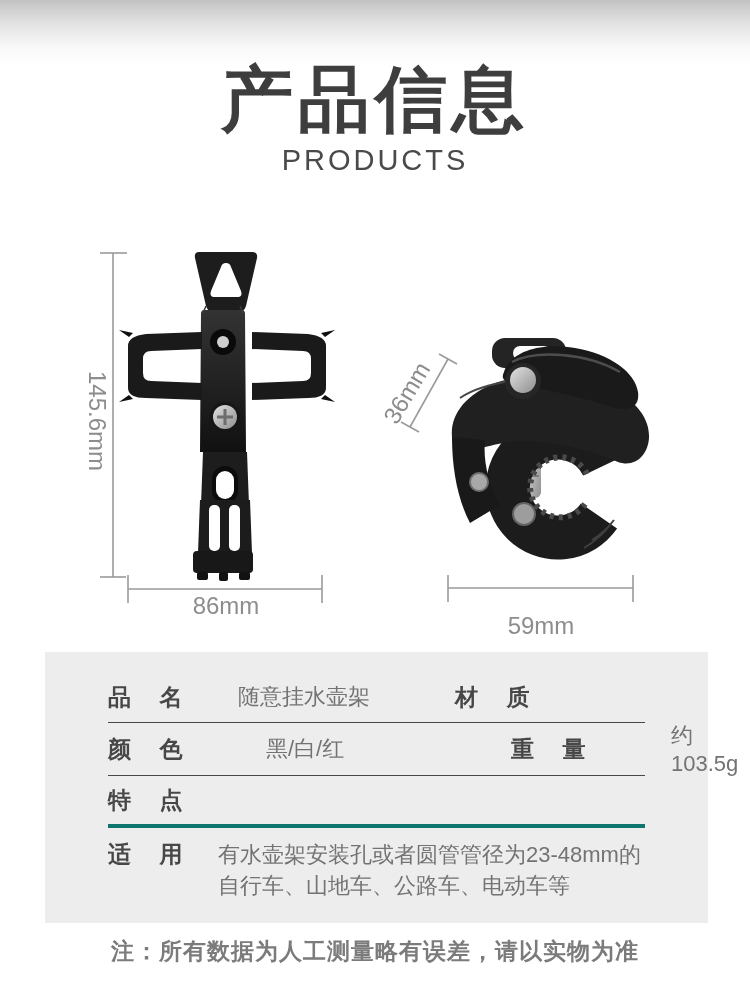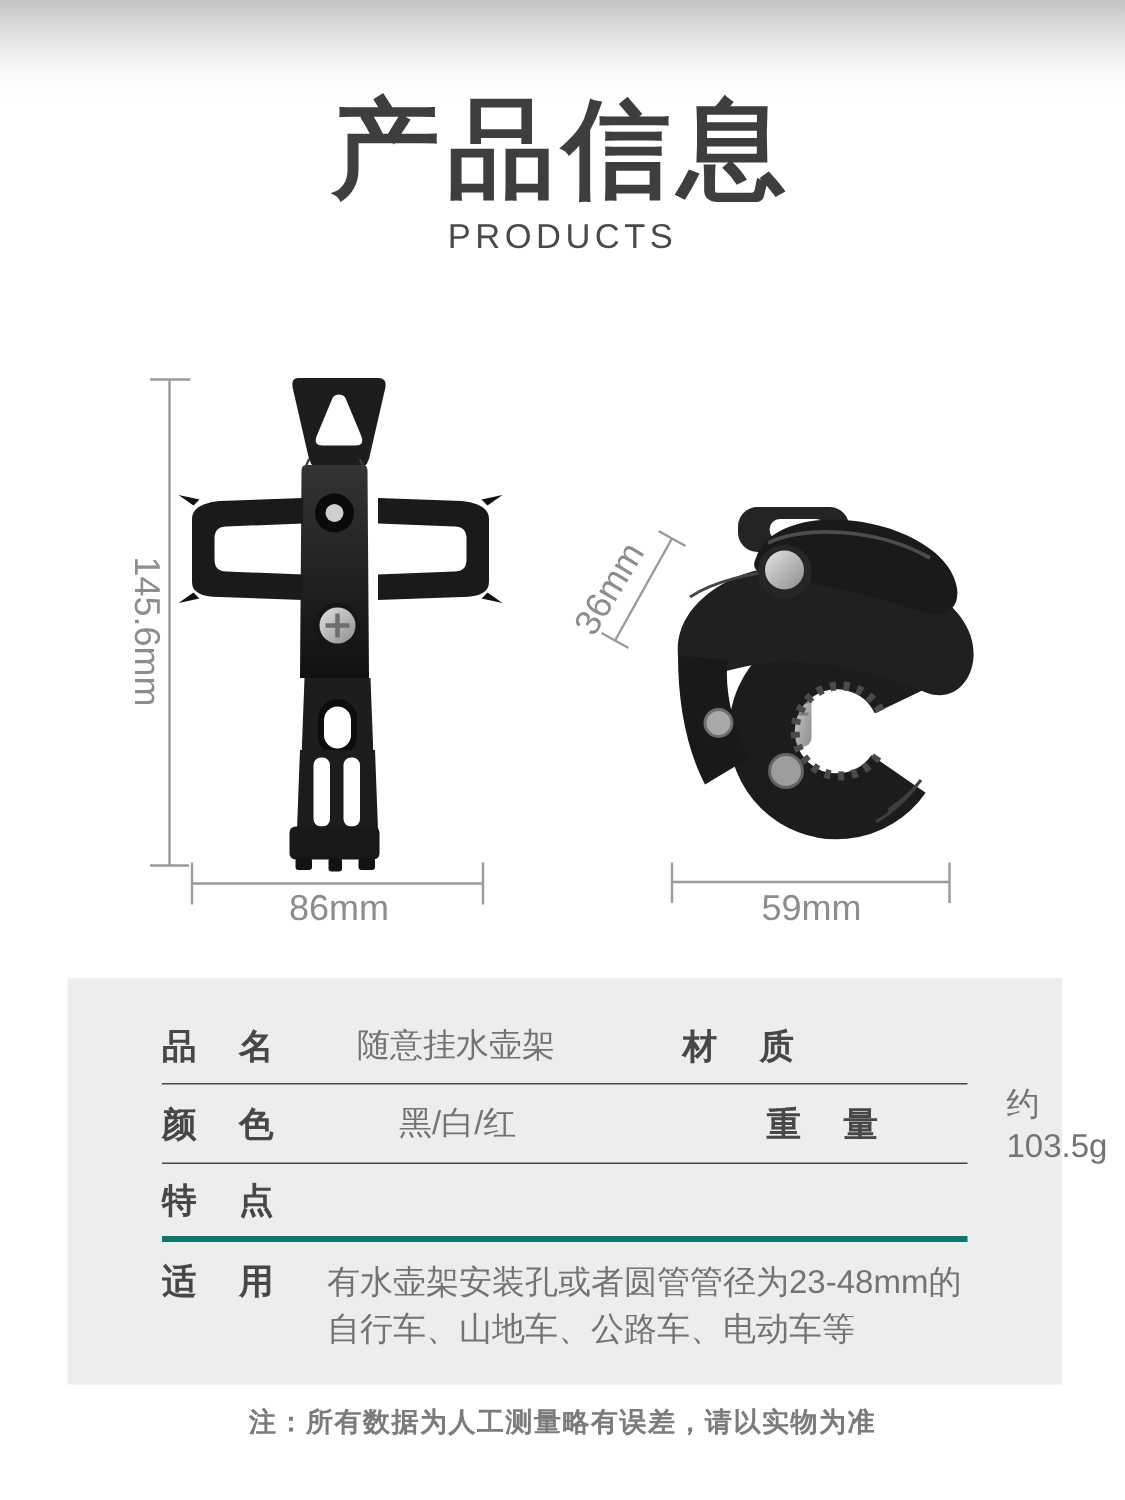--- a/index.html
+++ b/index.html
@@ -11,36 +11,36 @@
   .header-bg{
     position:absolute;left:0;top:0;width:750px;height:248px;
     background:linear-gradient(180deg,#c2c2c2 0%,#d4d4d4 5%,#e9e9e9 12%,#fafafa 20%,#ffffff 27%);
   }
   .title{
     position:absolute;left:0;top:52px;width:750px;text-align:center;
     font-size:72px;font-weight:800;letter-spacing:5px;color:#3e3e3e;
   }
   .subtitle{
     position:absolute;left:0;top:144px;width:750px;text-align:center;
-    font-size:23px;font-weight:300;letter-spacing:3px;color:#4a4a4a;
+    font-size:29px;font-weight:300;letter-spacing:3px;color:#4a4a4a;
   }
   .figure-area{position:absolute;left:0;top:240px;width:750px;height:390px;}
   .dim-label{
     position:absolute;color:#8d8d8d;font-size:24px;text-align:center;
     font-weight:400;white-space:nowrap;
   }
   .dim-v{left:37px;top:407px;width:120px;transform:rotate(90deg);}
   .dim-w1{left:176px;top:592px;width:100px;}
   .dim-d{left:365px;top:379px;width:84px;transform:rotate(-59deg);}
   .dim-w2{left:491px;top:593px;width:100px;}
   
   .figure-area .dim-v{top:167px;}
   .figure-area .dim-w1{top:352px;}
   .figure-area .dim-d{top:139px;}
-  .figure-area .dim-w2{top:352px;}
+  .figure-area .dim-w2{top:372px;}
 
   .spec-card{
     position:absolute;left:45px;top:652px;width:663px;height:271px;
     background:#ededed;box-sizing:border-box;
     padding:20px 63px 0 63px;
   }
   .spec-row{display:flex;align-items:center;font-size:22px;}
   .spec-row.r1{height:50px;border-bottom:1px solid #474747;gap:20px;}
   .spec-row.r2{height:52px;border-bottom:1px solid #474747;gap:48px;}
   .spec-row.r3{height:48px;border-bottom:4px solid #0f766e;}
@@ -49,21 +49,21 @@
     width:110px;flex:0 0 110px;font-weight:700;color:#474747;
     font-size:23px;word-spacing:22px;white-space:nowrap;
   }
   .v{color:#737373;}
   .v1{width:197px;flex:0 0 197px;}
   .k2{width:112px;flex:0 0 112px;}
   .v2{flex:1;}
   .vwide{width:433px;flex:0 0 433px;line-height:31px;}
   .note{
     position:absolute;left:0;top:936px;width:750px;text-align:center;
-    font-size:18px;font-weight:700;color:#7b7b7b;letter-spacing:1px;
+    font-size:23px;font-weight:700;color:#7b7b7b;letter-spacing:1px;
   }
 </style>
 </head>
 <body>
 
 <div class="header-bg"></div>
 
 <div class="title">产品信息</div>
 <div class="subtitle">PRODUCTS</div>
 

